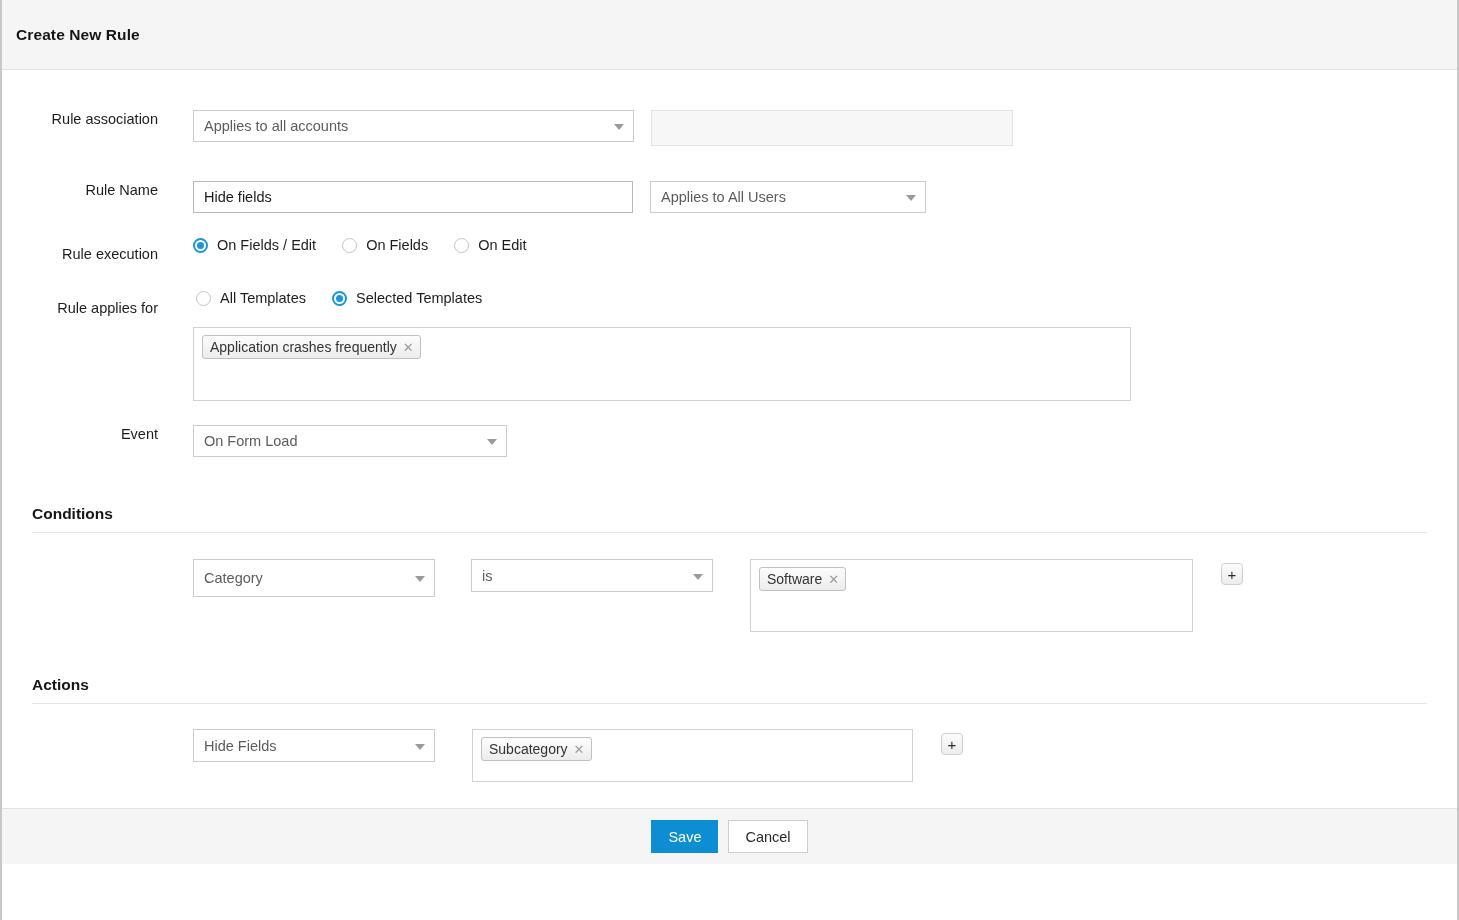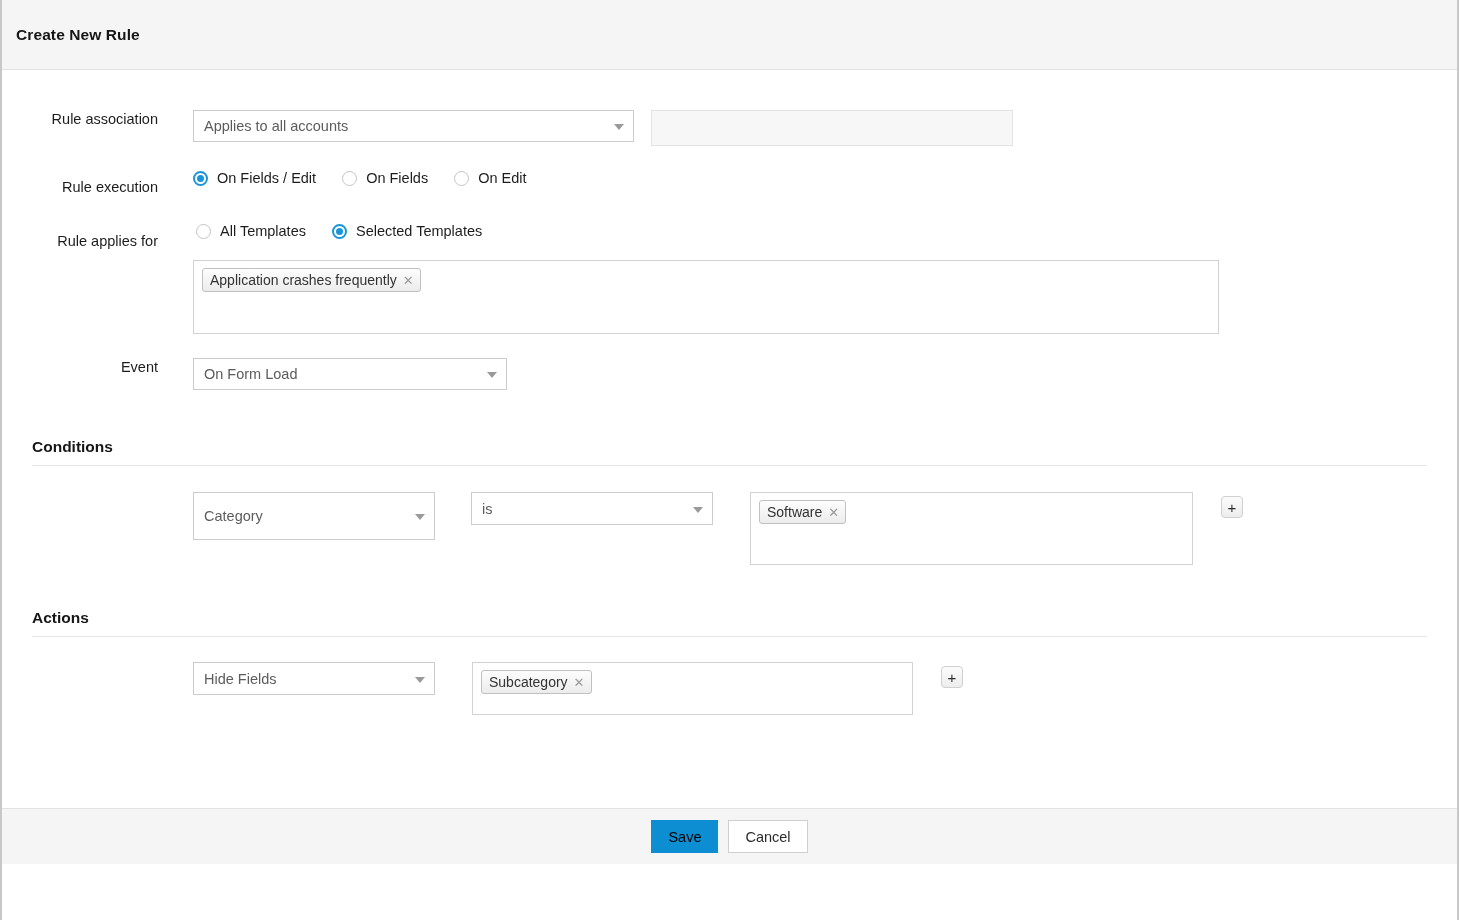--- a/index.html
+++ b/index.html
@@ -230,21 +230,21 @@
     align-items: center;
     justify-content: center;
   }
   .btn-save {
     box-sizing: border-box;
     height: 33px;
     min-width: 62px;
     padding: 0 16px;
     background: #0d8ed2;
     border: 1px solid #0d8ed2;
-    color: #000000;
+    color: #ffffff;
     font-size: 14.5px;
     display: flex;
     align-items: center;
     justify-content: center;
     cursor: pointer;
   }
   .btn-cancel {
     box-sizing: border-box;
     height: 33px;
     min-width: 62px;
@@ -275,20 +275,30 @@
       <div class="form-label">Rule association</div>
       <div class="field-area">
         <div class="sel" style="width:441px;">
           <span>Applies to all accounts</span>
           <span class="caret"></span>
         </div>
         <div class="txt disabled" style="width:362px;height:36px;margin-left:17px;" placeholder=""></div>
       </div>
     </div>
 
+    <div class="form-row" style="margin-top:35px;">
+      <div class="form-label">Rule Name</div>
+      <div class="field-area">
+        <div class="txt" style="width:440px;" placeholder="">Hide fields</div>
+        <div class="sel" style="width:276px;margin-left:17px;">
+          <span>Applies to All Users</span>
+          <span class="caret"></span>
+        </div>
+      </div>
+    </div>
 
     <div class="form-row" style="margin-top:32px;">
       <div class="form-label">Rule execution</div>
       <div class="field-area" style="margin-top:-8px;">
         <div class="radio-group">
           <div class="radio-item">
             <span class="rdo on"></span>
             <span class="radio-label">On Fields / Edit</span>
           </div>
           <div class="radio-item">
@@ -309,21 +319,21 @@
         <div class="radio-group" style="margin-left:3px;">
           <div class="radio-item">
             <span class="rdo"></span>
             <span class="radio-label">All Templates</span>
           </div>
           <div class="radio-item">
             <span class="rdo on"></span>
             <span class="radio-label">Selected Templates</span>
           </div>
         </div>
-        <div class="chipbox" style="width:1026px;height:74px;margin-top:21px;">
+        <div class="chipbox" style="width:938px;height:74px;margin-top:21px;">
           <span class="chip">
             <span>Application crashes frequently</span>
             <span class="chip-x">✕</span>
           </span>
         </div>
       </div>
     </div>
 
     <div class="form-row" style="margin-top:24px;">
       <div class="form-label">Event</div>
@@ -336,21 +346,21 @@
     </div>
 
     <div class="section" style="margin-top:48px;">
       <div class="section-title">Conditions</div>
       <div class="section-rule"></div>
     </div>
 
     <div class="form-row" style="margin-top:26px;">
       <div class="form-label"></div>
       <div class="field-area" style="align-items:flex-start;">
-        <div class="sel" style="width:242px;height:48px;">
+        <div class="sel" style="width:242px;height:38px;">
           <span>Category</span>
           <span class="caret"></span>
         </div>
         <div class="sel" style="width:242px;height:33px;margin-left:36px;">
           <span>is</span>
           <span class="caret"></span>
         </div>
         <div class="chipbox" style="width:443px;height:73px;margin-left:37px;">
           <span class="chip">
             <span>Software</span>

